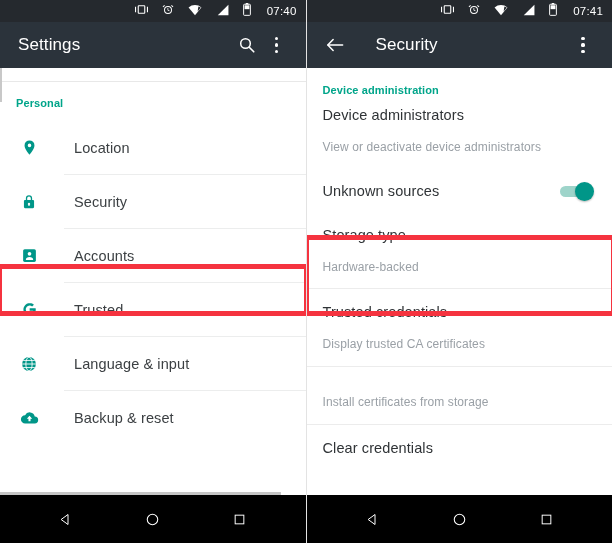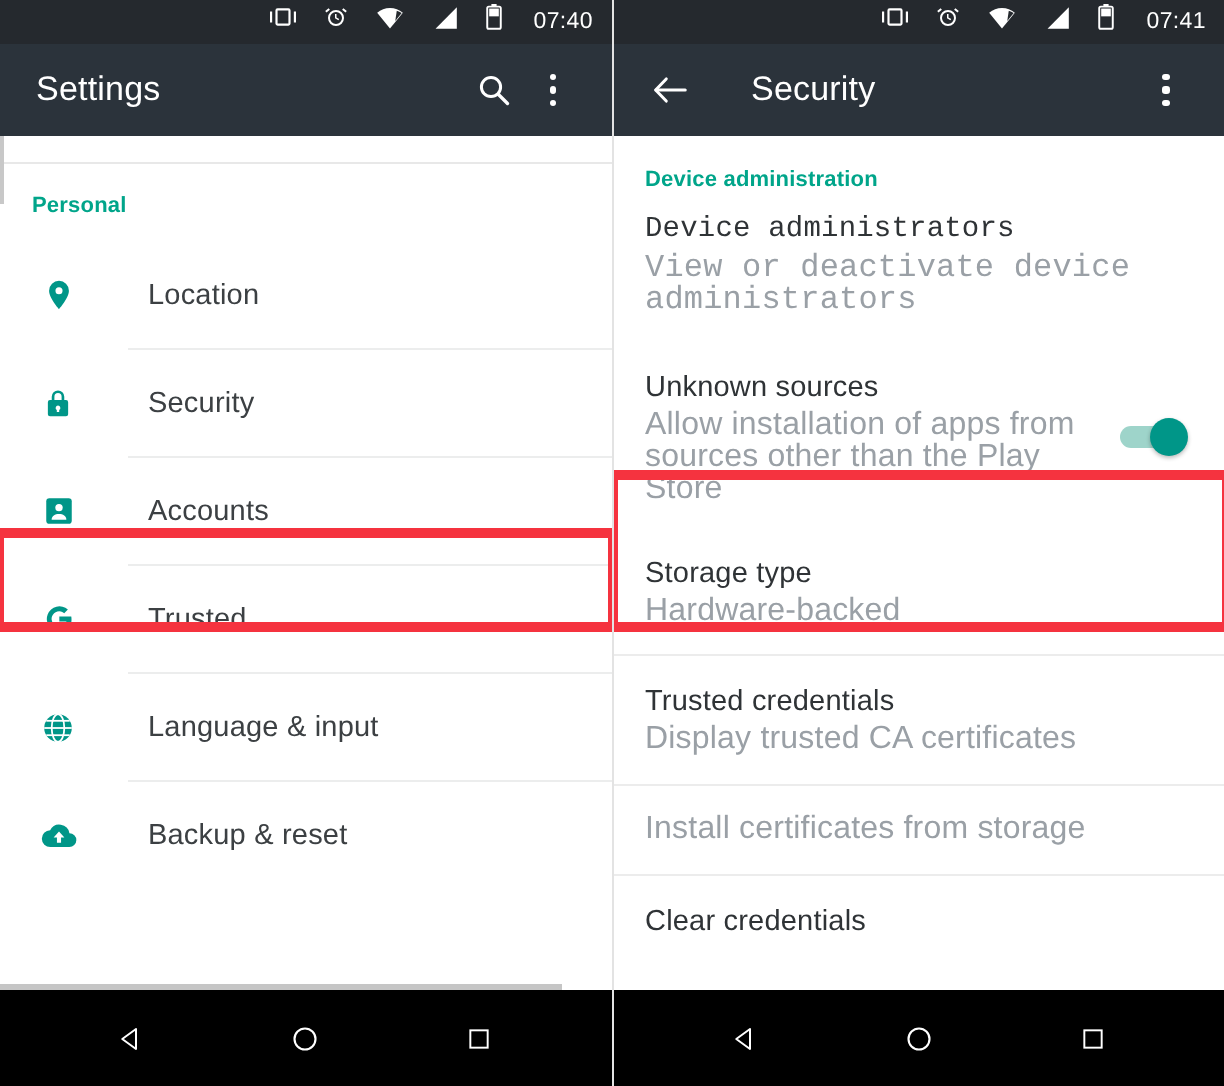--- a/index.html
+++ b/index.html
@@ -102,22 +102,22 @@
     box-sizing:border-box;
     position:relative;
     display:flex;align-items:center;
   }
   .ritem .txt{flex:1;}
   .ritem .t1{
     font-size:14.5px;color:#2f3336;line-height:20px;
     letter-spacing:.1px;
   }
   .ritem .t2{
-    font-size:16px;color:#9aa0a6;line-height:16px;
-    margin-top:1px;letter-spacing:.1px;
+    font-size:12px;color:#9aa0a6;line-height:16px;
+    margin-top:14px;letter-spacing:.1px;
   }
   .rsep{height:1px;background:#ececec;}
 
   
   .toggle{
     width:34px;height:15px;flex:0 0 34px;
     position:relative;margin-left:12px;margin-right:2px;
     cursor:pointer;
   }
   .toggle .track{
@@ -370,31 +370,30 @@
             <i></i>
             <i></i>
           </span>
       </span>
     </div>
 
     <div class="content">
 
       <div class="section-header" style="padding-top:16px;">Device administration</div>
 
-      <div class="ritem" style="padding-top:9px;font-family:Liberation Mono, monospace;">
+      <div class="ritem" style="padding-top:9px;">
         <span class="txt">
           <span class="t1" style="display:block;">Device administrators</span>
           <span class="t2" style="display:block;">View or deactivate device administrators</span>
         </span>
       </div>
 
       <div class="ritem" style="padding-top:14px;padding-bottom:15px;">
         <span class="txt">
           <span class="t1" style="display:block;">Unknown sources</span>
-          <span class="t2" style="display:block;max-width:215px;">Allow installation of apps from sources other than the Play Store</span>
         </span>
         <span class="toggle">
           <span class="track"></span>
           <span class="thumb"></span>
         </span>
       </div>
 
 
       <div class="ritem" style="padding-top:9px;padding-bottom:13px;">
         <span class="txt">

